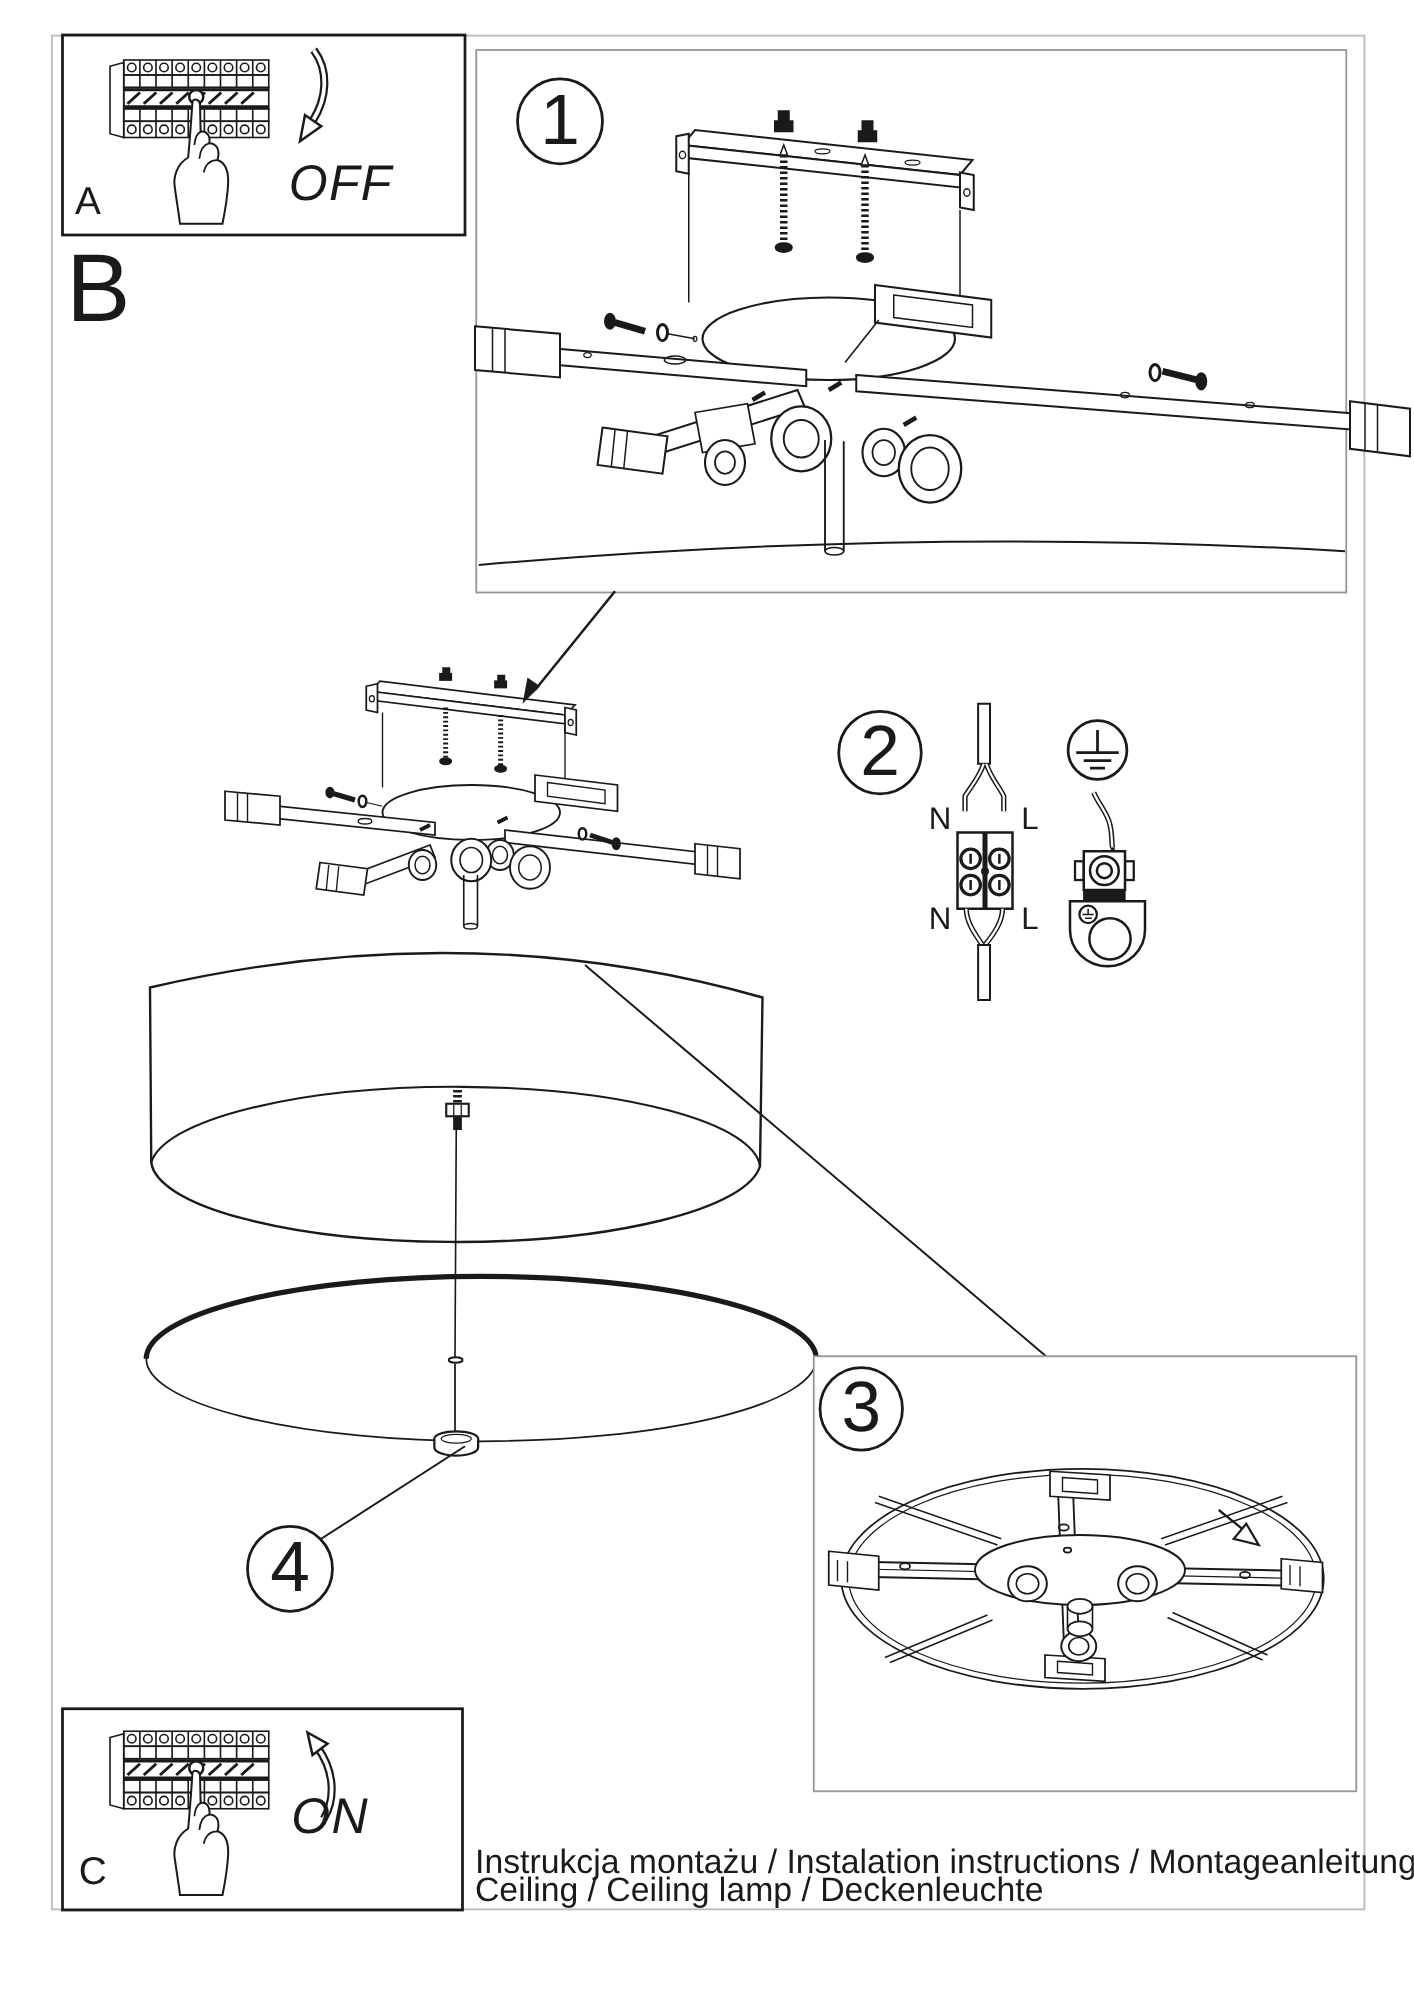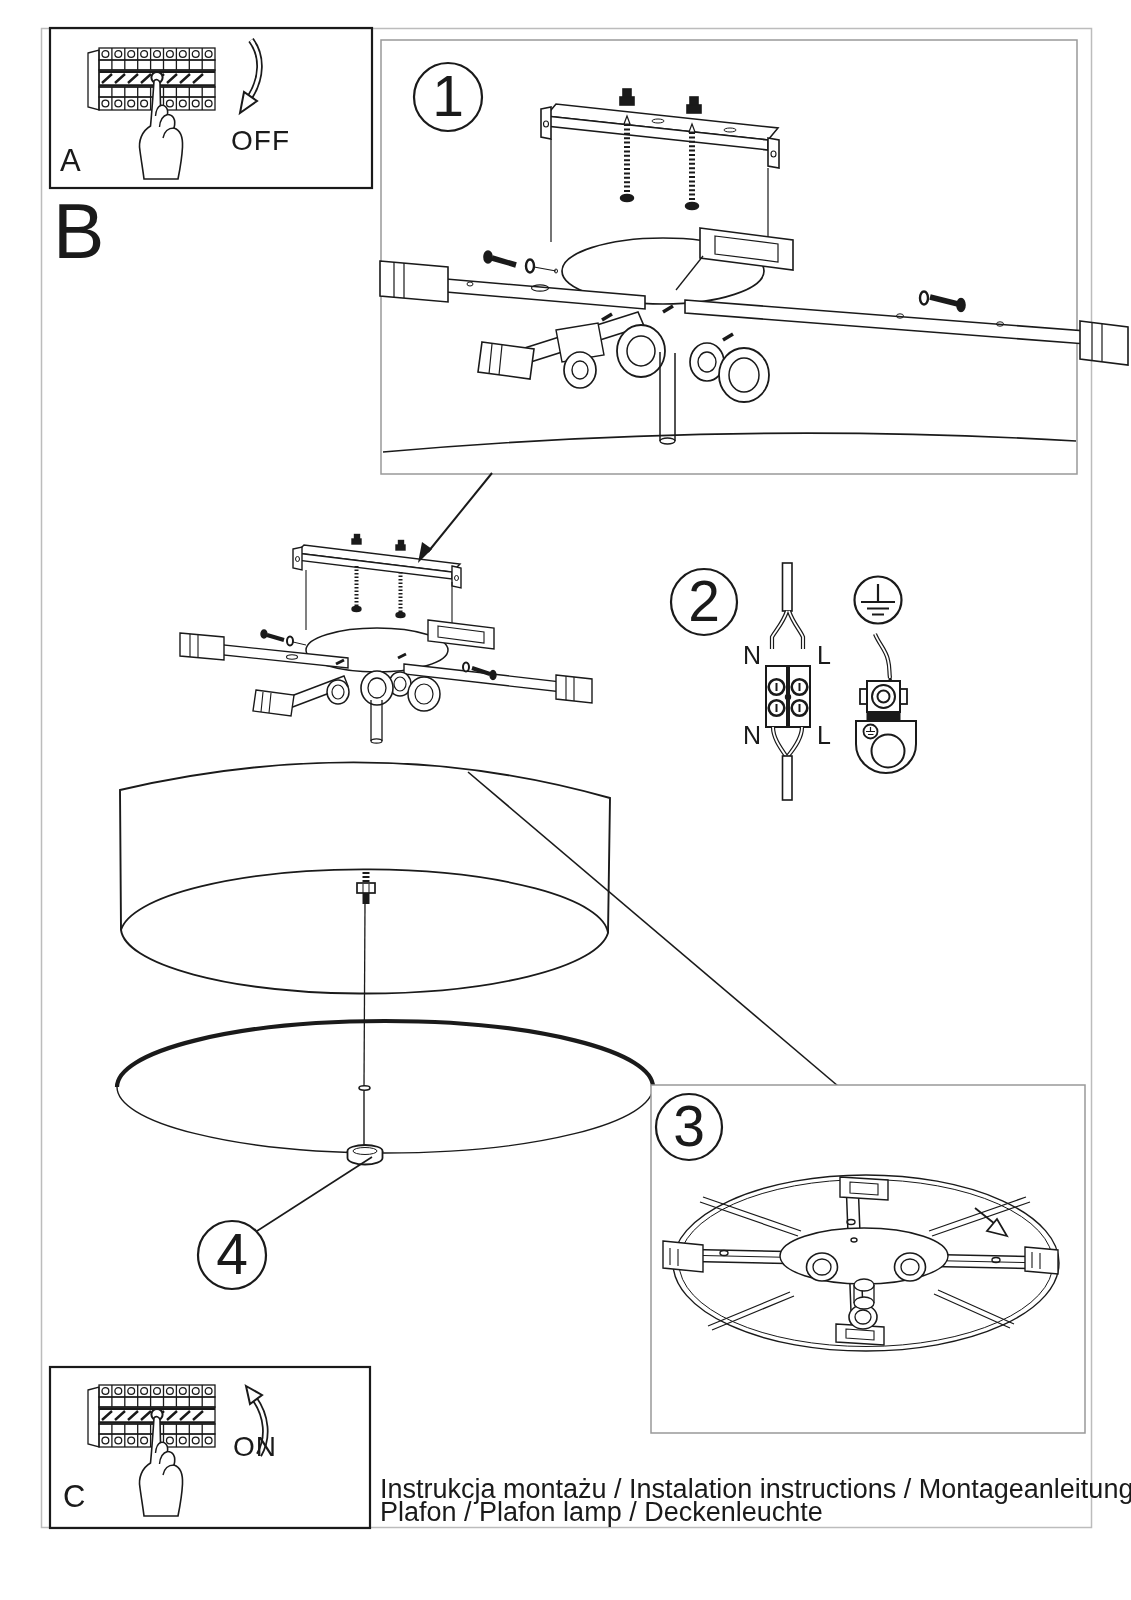--- a/index.html
+++ b/index.html
@@ -4,21 +4,21 @@
 <style>
   html,body{margin:0;padding:0;background:#ffffff;}
   body{width:1131px;height:1600px;position:relative;font-family:"Liberation Sans",sans-serif;color:#1a1a1a;overflow:hidden;}
   #art{position:absolute;left:0;top:0;}
   .ov{position:absolute;white-space:nowrap;color:#1a1a1a;}
   .ctr{display:flex;align-items:center;justify-content:center;text-align:center;}
   .fig-num{width:80px;height:80px;font-size:57px;margin-left:-40px;margin-top:-41px;}
   .nl{width:40px;height:30px;font-size:25px;margin-left:-20px;margin-top:-15px;}
   #label-b{font-size:77px;}
   #label-a,#label-c{font-size:31px;}
-  #label-off,#label-on{font-size:28px;letter-spacing:1px;}
+  #label-off,#label-on{font-size:40px;letter-spacing:1px;font-style:italic;}
   .footer-line{font-size:27px;}
 </style>
 </head>
 <body>
 
 <svg id="art" width="1131" height="1600" viewBox="0 0 1131 1600">
   <defs>
     <g id="breaker-panel" stroke="#1a1a1a" fill="none" stroke-width="1.3">
       <path d="M0,5 L11,2 L11,62 L0,59 Z"></path>
       <rect x="11" y="0" width="116" height="12"></rect>
@@ -310,13 +310,13 @@
 <div class="ov ctr fig-num" style="left:704px;top:602px;">2</div>
 <div class="ov ctr fig-num" style="left:689px;top:1127px;">3</div>
 <div class="ov ctr fig-num" style="left:232px;top:1255px;">4</div>
 
 <div class="ov ctr nl" style="left:752px;top:655px;">N</div>
 <div class="ov ctr nl" style="left:824px;top:655px;">L</div>
 <div class="ov ctr nl" style="left:752px;top:735px;">N</div>
 <div class="ov ctr nl" style="left:824px;top:735px;">L</div>
 
 <div class="ov footer-line" style="left:380px;top:1474px;">Instrukcja montażu / Instalation instructions / Montageanleitung</div>
-<div class="ov footer-line" style="left:380px;top:1497px;">Plafon / Plafon lamp / Deckenleuchte</div>
+<div class="ov footer-line" style="left:380px;top:1497px;">Ceiling / Ceiling lamp / Deckenleuchte</div>
 
 </body></html>

